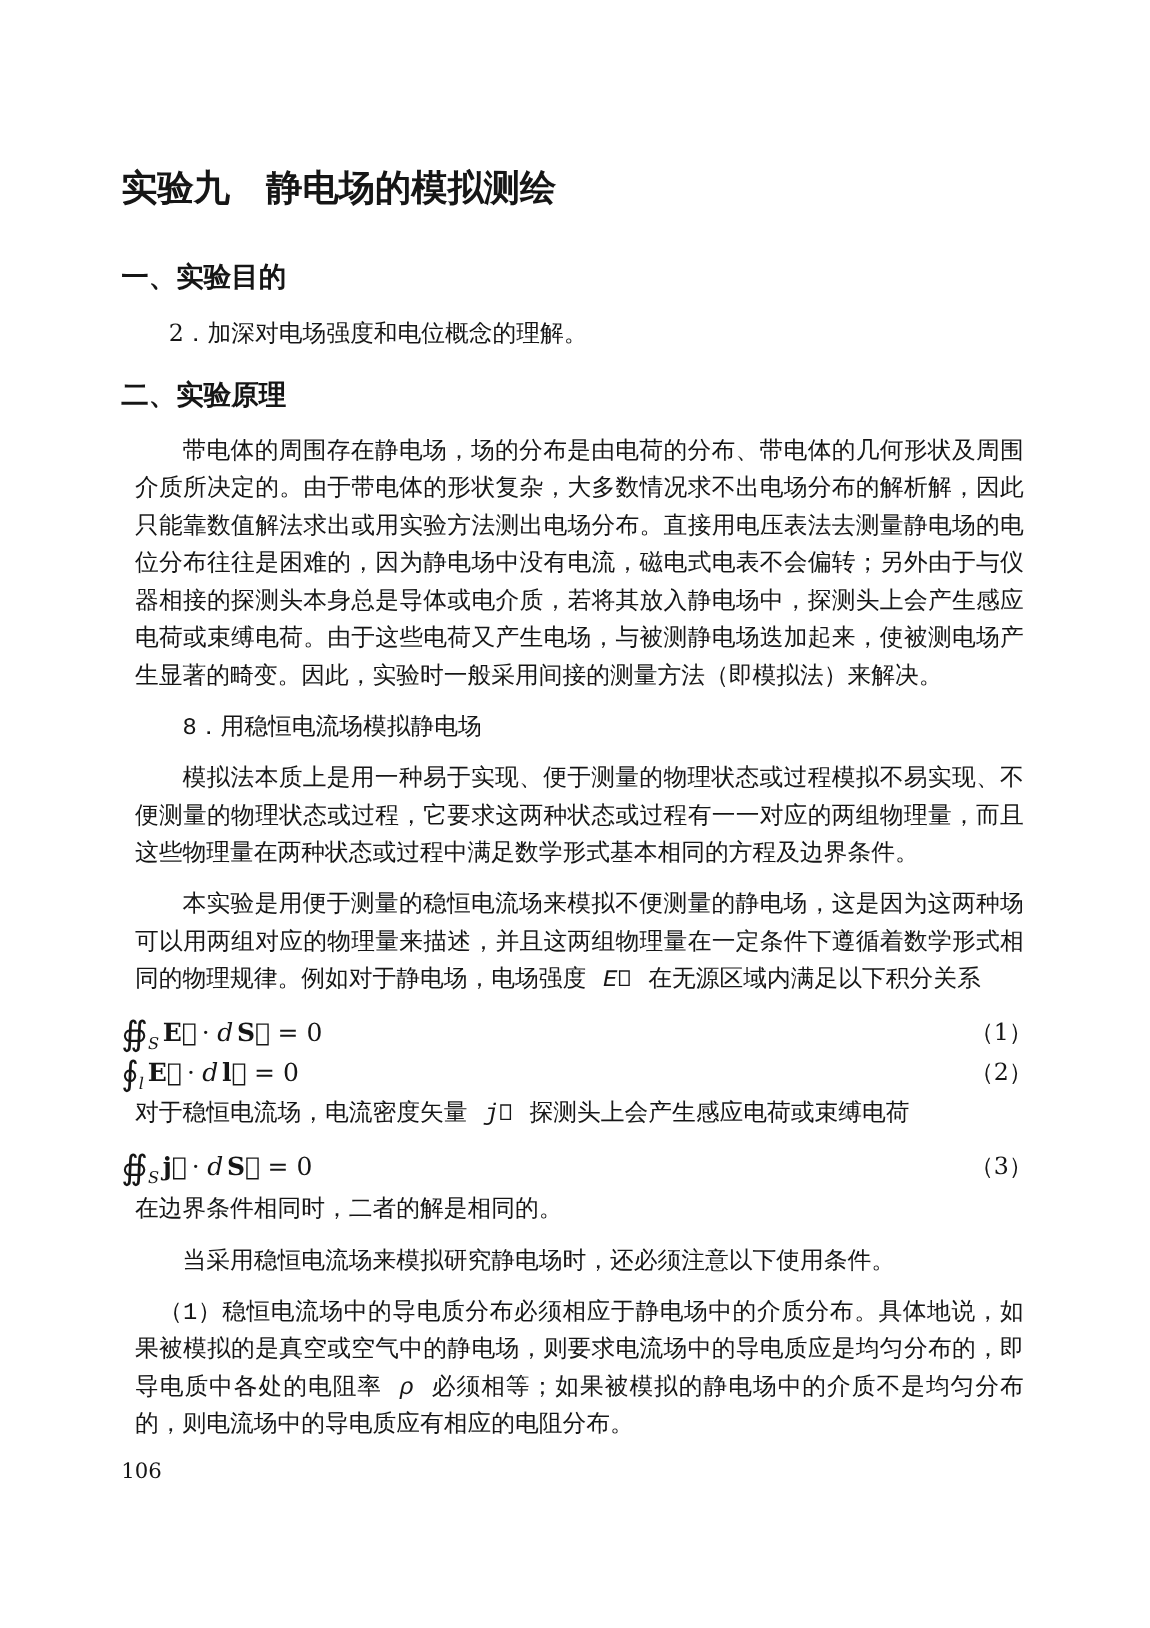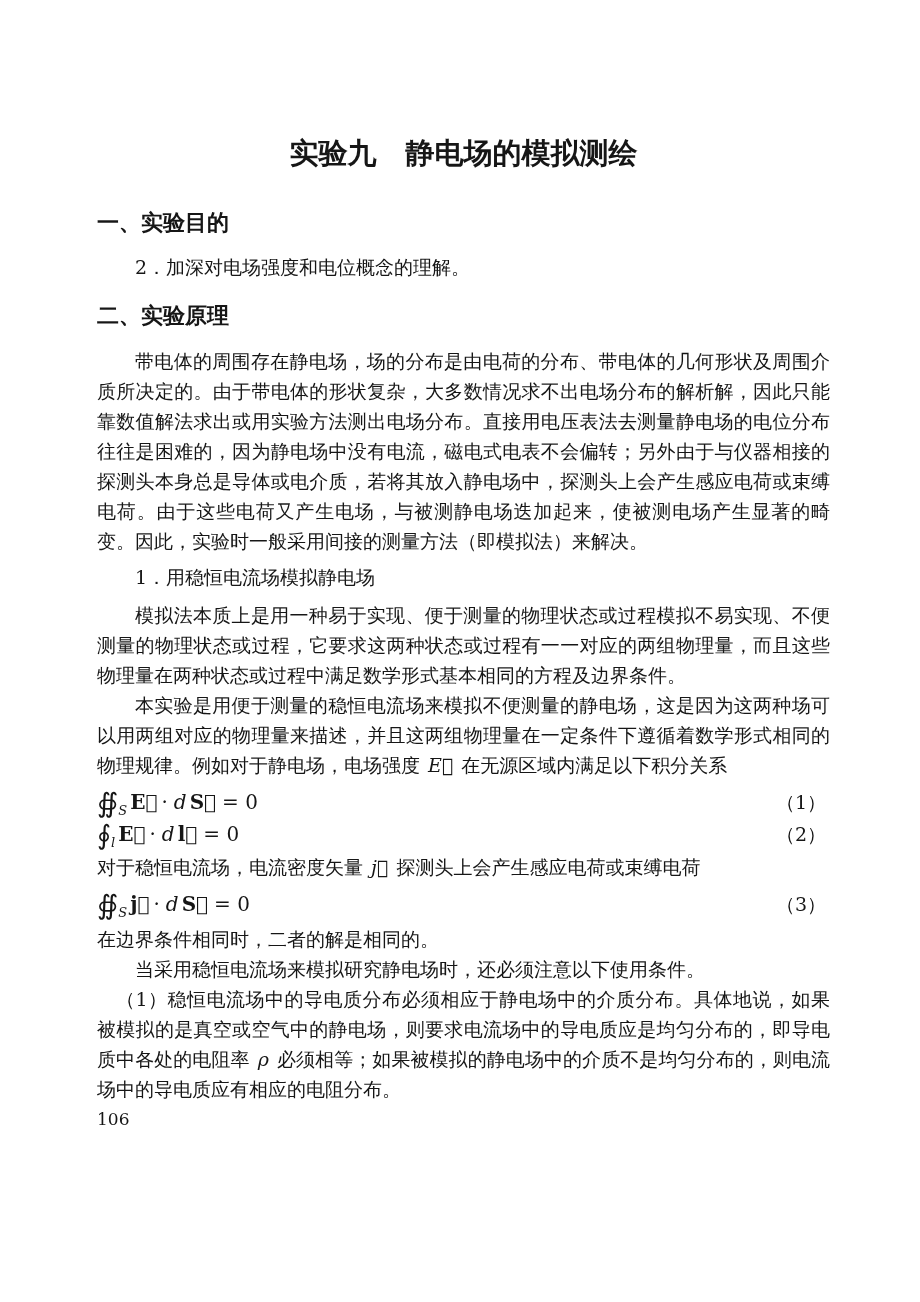--- a/index.html
+++ b/index.html
@@ -5,34 +5,34 @@
   html,body{margin:0;padding:0;background:#ffffff;}
   .page{
     width:920px;height:1302px;
     background:#ffffff;color:#161616;
     font-family:"DejaVu Serif","Liberation Serif",serif;
     position:relative;box-sizing:border-box;
     padding:134px 90px 0 97px;
     overflow:hidden;
   }
   .doc-title{
-    font-family:Liberation Serif, serif;
+    font-family:Liberation Mono, monospace;
     font-weight:bold;font-size:29px;line-height:38px;
-    text-align:center;margin:0;
+    margin:0;
   }
   .sec-heading{
     font-family:"DejaVu Sans","Liberation Sans",sans-serif;
     font-weight:bold;font-size:22px;line-height:30px;margin:0;
   }
   .h-obj{margin-top:36px;}
   .h-pri{margin-top:16px;font-family:Liberation Serif, serif;}
   .obj-list{margin-top:12px;padding-left:38px;font-size:19px;line-height:35px;}
   .body-p{
-    font-size:19px;line-height:30px;margin:0;
-    text-align:justify;text-align-last:left;
+    font-size:19px;line-height:30px;margin:11px;
+    text-align:justify;text-align-last:left;font-family:Liberation Mono, monospace;
   }
   .indent2{text-indent:2em;}
   .indent1{text-indent:1em;}
   .mt15{margin-top:15px;}
   .mt8{margin-top:8px;}
   .mt6{margin-top:6px;}
   .mt4{margin-top:4px;}
   .mt2{margin-top:2px;}
   .inline-math{font-style:italic;padding:0 2px;}
   .eq-group{margin-top:6px;}
@@ -59,21 +59,21 @@
   <div class="sec-heading h-obj">一、实验目的</div>
 
   <div class="obj-list">
     <div>2．加深对电场强度和电位概念的理解。</div>
   </div>
 
   <div class="sec-heading h-pri">二、实验原理</div>
 
   <p class="body-p indent2 mt15">带电体的周围存在静电场，场的分布是由电荷的分布、带电体的几何形状及周围介质所决定的。由于带电体的形状复杂，大多数情况求不出电场分布的解析解，因此只能靠数值解法求出或用实验方法测出电场分布。直接用电压表法去测量静电场的电位分布往往是困难的，因为静电场中没有电流，磁电式电表不会偏转；另外由于与仪器相接的探测头本身总是导体或电介质，若将其放入静电场中，探测头上会产生感应电荷或束缚电荷。由于这些电荷又产生电场，与被测静电场迭加起来，使被测电场产生显著的畸变。因此，实验时一般采用间接的测量方法（即模拟法）来解决。</p>
 
-  <p class="body-p indent2 mt6">1．用稳恒电流场模拟静电场</p>
+  <p class="body-p indent2 mt6">8．用稳恒电流场模拟静电场</p>
 
   <p class="body-p indent2 mt8">模拟法本质上是用一种易于实现、便于测量的物理状态或过程模拟不易实现、不便测量的物理状态或过程，它要求这两种状态或过程有一一对应的两组物理量，而且这些物理量在两种状态或过程中满足数学形式基本相同的方程及边界条件。</p>
 
   <p class="body-p indent2"><span>本实验是用便于测量的稳恒电流场来模拟不便测量的静电场，这是因为这两种场可以用两组对应的物理量来描述，并且这两组物理量在一定条件下遵循着数学形式相同的物理规律。例如对于静电场，电场强度 </span><span class="inline-math">E⃗</span><span> 在无源区域内满足以下积分关系</span></p>
 
   <div class="eq-group">
     <div class="eq-row">
       <span class="eq-body"><span class="eq-int">∯</span><sub class="eq-sub">S</sub><span class="eq-vec">E⃗</span><span class="eq-dot">·</span><span class="eq-diff">d</span><span class="eq-vec">S⃗</span><span class="eq-rhs">= 0</span></span>
       <span class="eq-num">（1）</span>
     </div>

